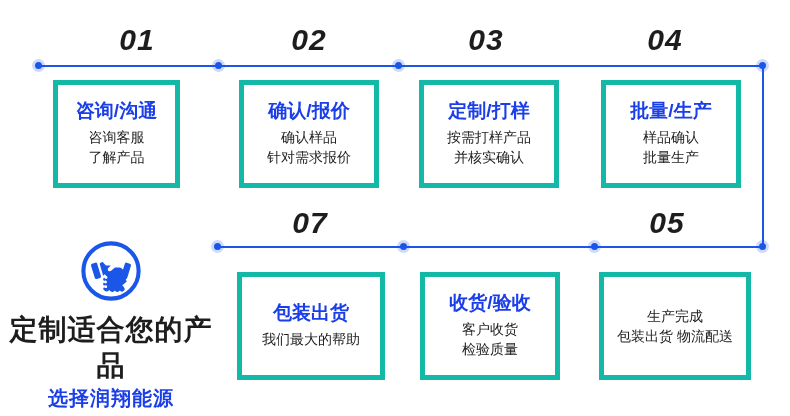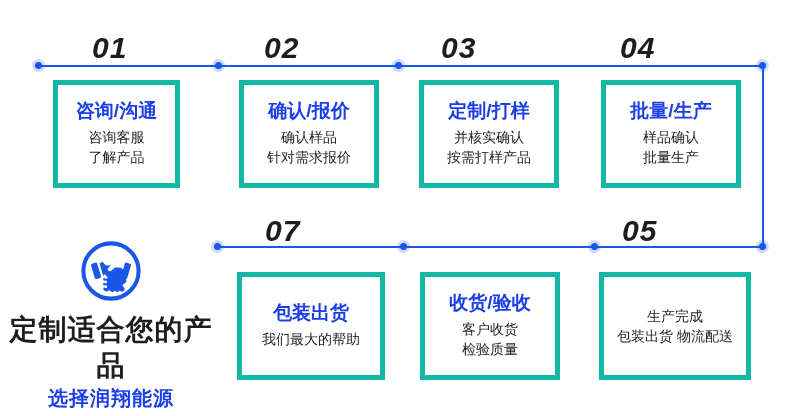--- a/index.html
+++ b/index.html
@@ -46,23 +46,23 @@
   }
 
   
   .step-num {
     position: absolute;
     font-size: 30px;
     font-weight: bold;
     font-style: italic;
     color: #1d1d1d;
     letter-spacing: 1px;
+    text-align: center;
     width: 90px;
     line-height: 1;
-    margin-top: 8px;
   }
 
   
   .card {
     position: absolute;
     border: 5px solid #14b8a6;
     background: #ffffff;
     box-sizing: border-box;
     display: flex;
     flex-direction: column;
@@ -146,22 +146,22 @@
   </div>
 
   <div class="card" style="left:239px; top:80px; width:140px; height:108px;">
     <div class="card-title">确认/报价</div>
     <div class="card-line">确认样品</div>
     <div class="card-line">针对需求报价</div>
   </div>
 
   <div class="card" style="left:419px; top:80px; width:140px; height:108px;">
     <div class="card-title">定制/打样</div>
+    <div class="card-line">按需打样产品</div>
     <div class="card-line">并核实确认</div>
-    <div class="card-line">按需打样产品</div>
   </div>
 
   <div class="card" style="left:601px; top:80px; width:140px; height:108px;">
     <div class="card-title">批量/生产</div>
     <div class="card-line">样品确认</div>
     <div class="card-line">批量生产</div>
   </div>
 
   <div class="card" style="left:237px; top:272px; width:148px; height:108px;">
     <div class="card-title">包装出货</div>

